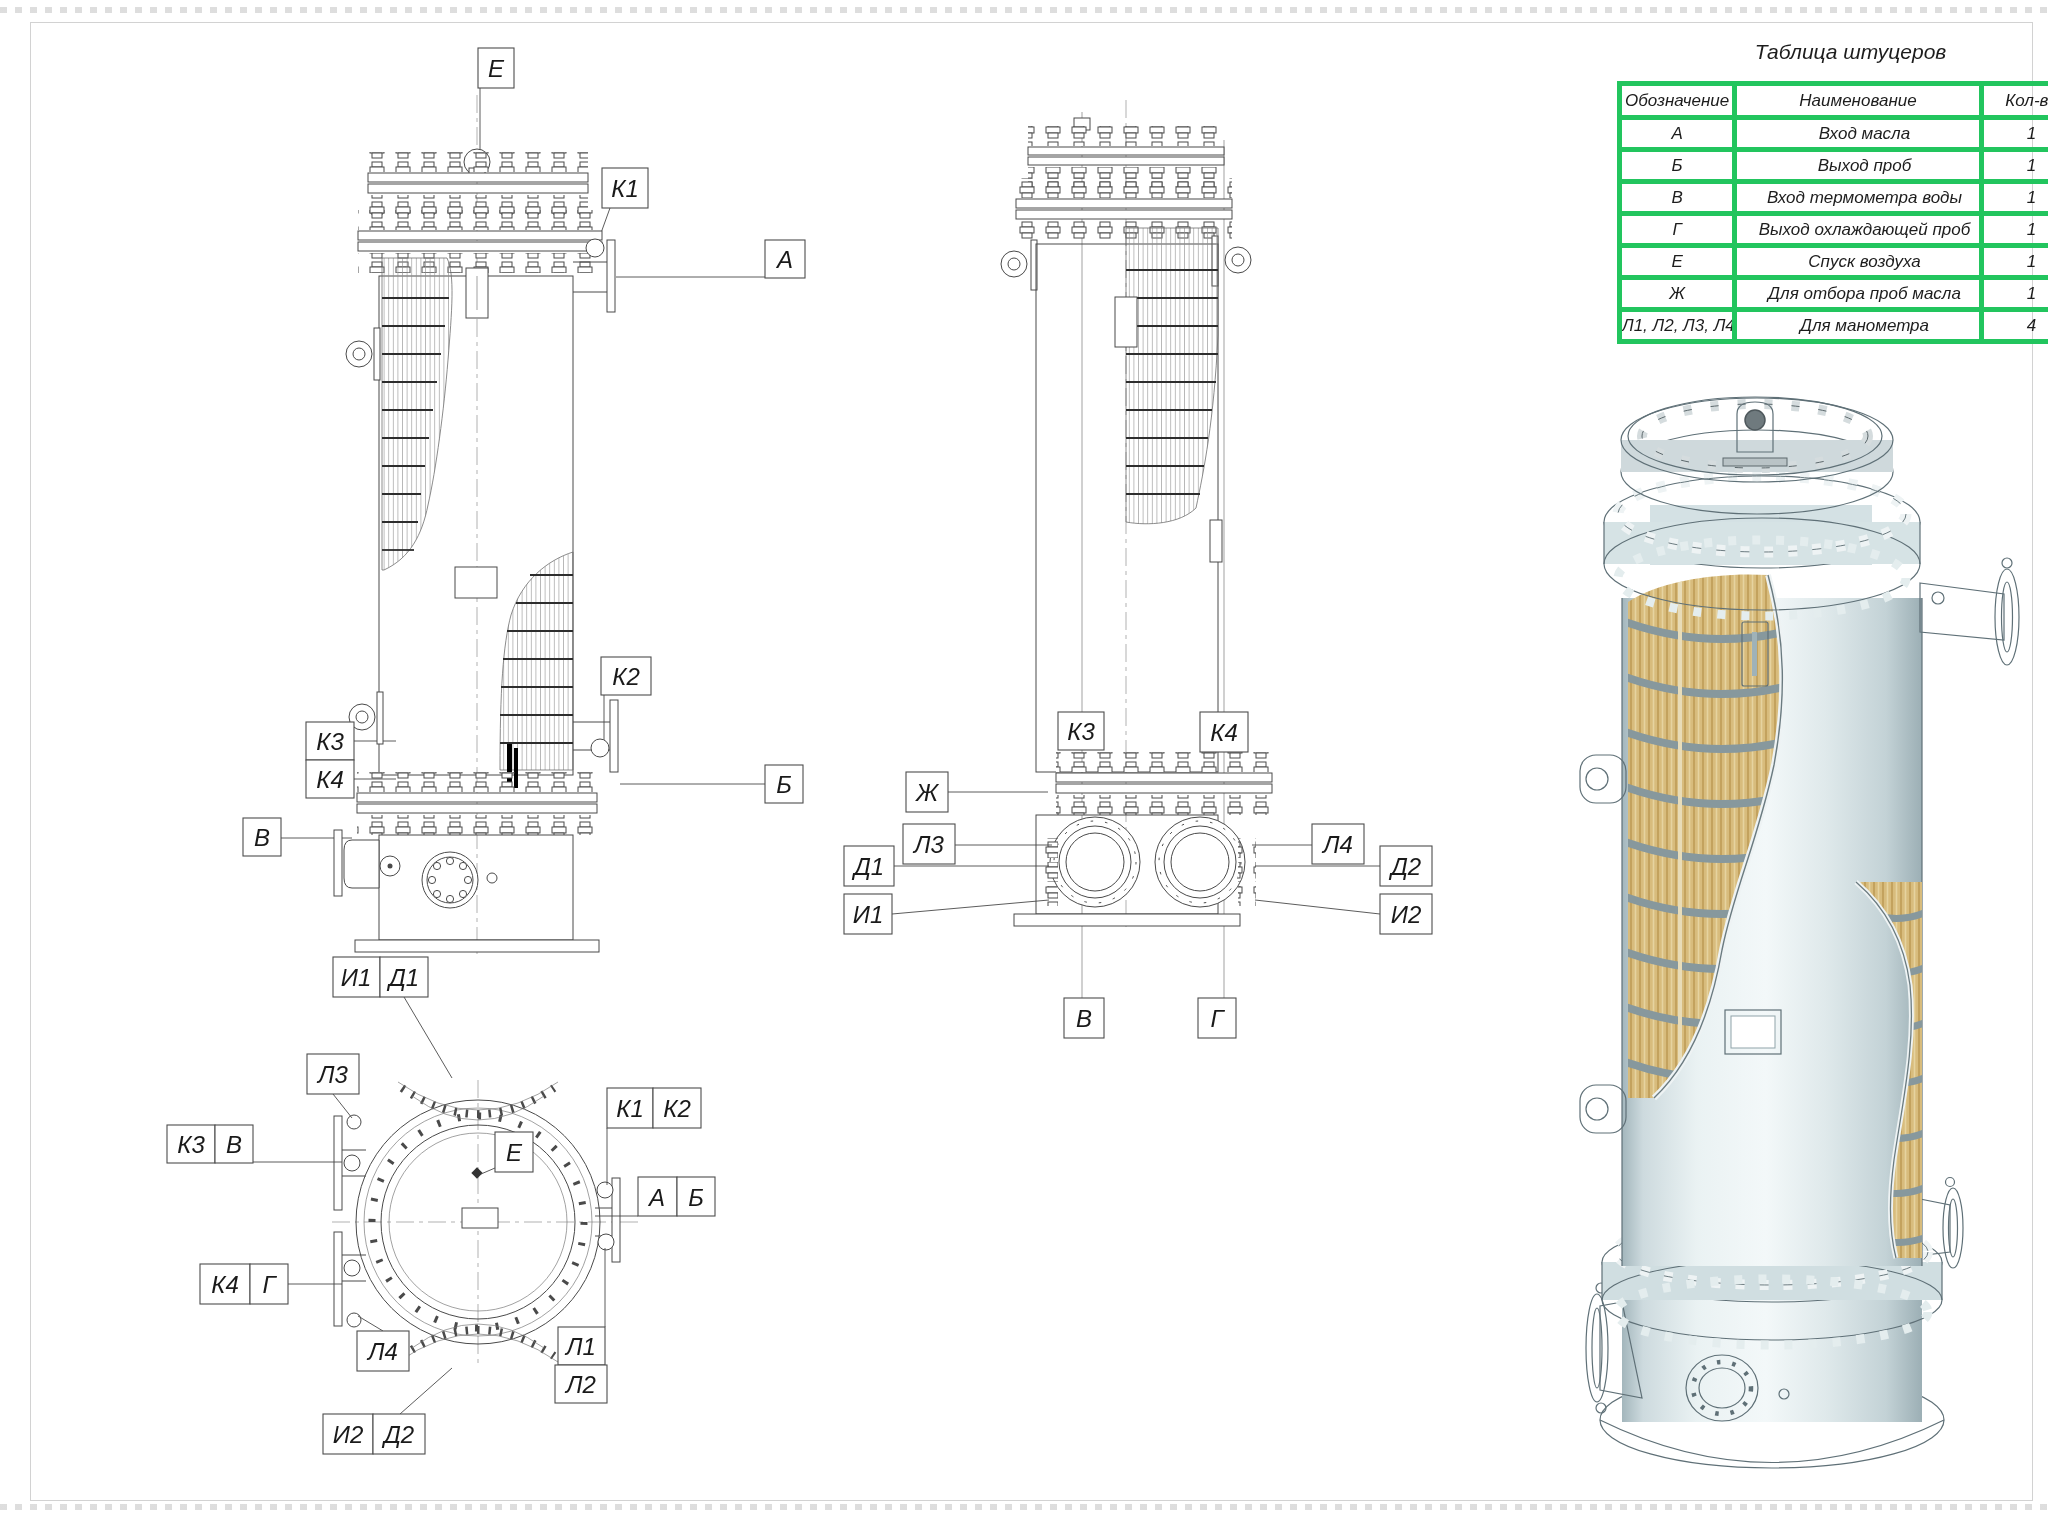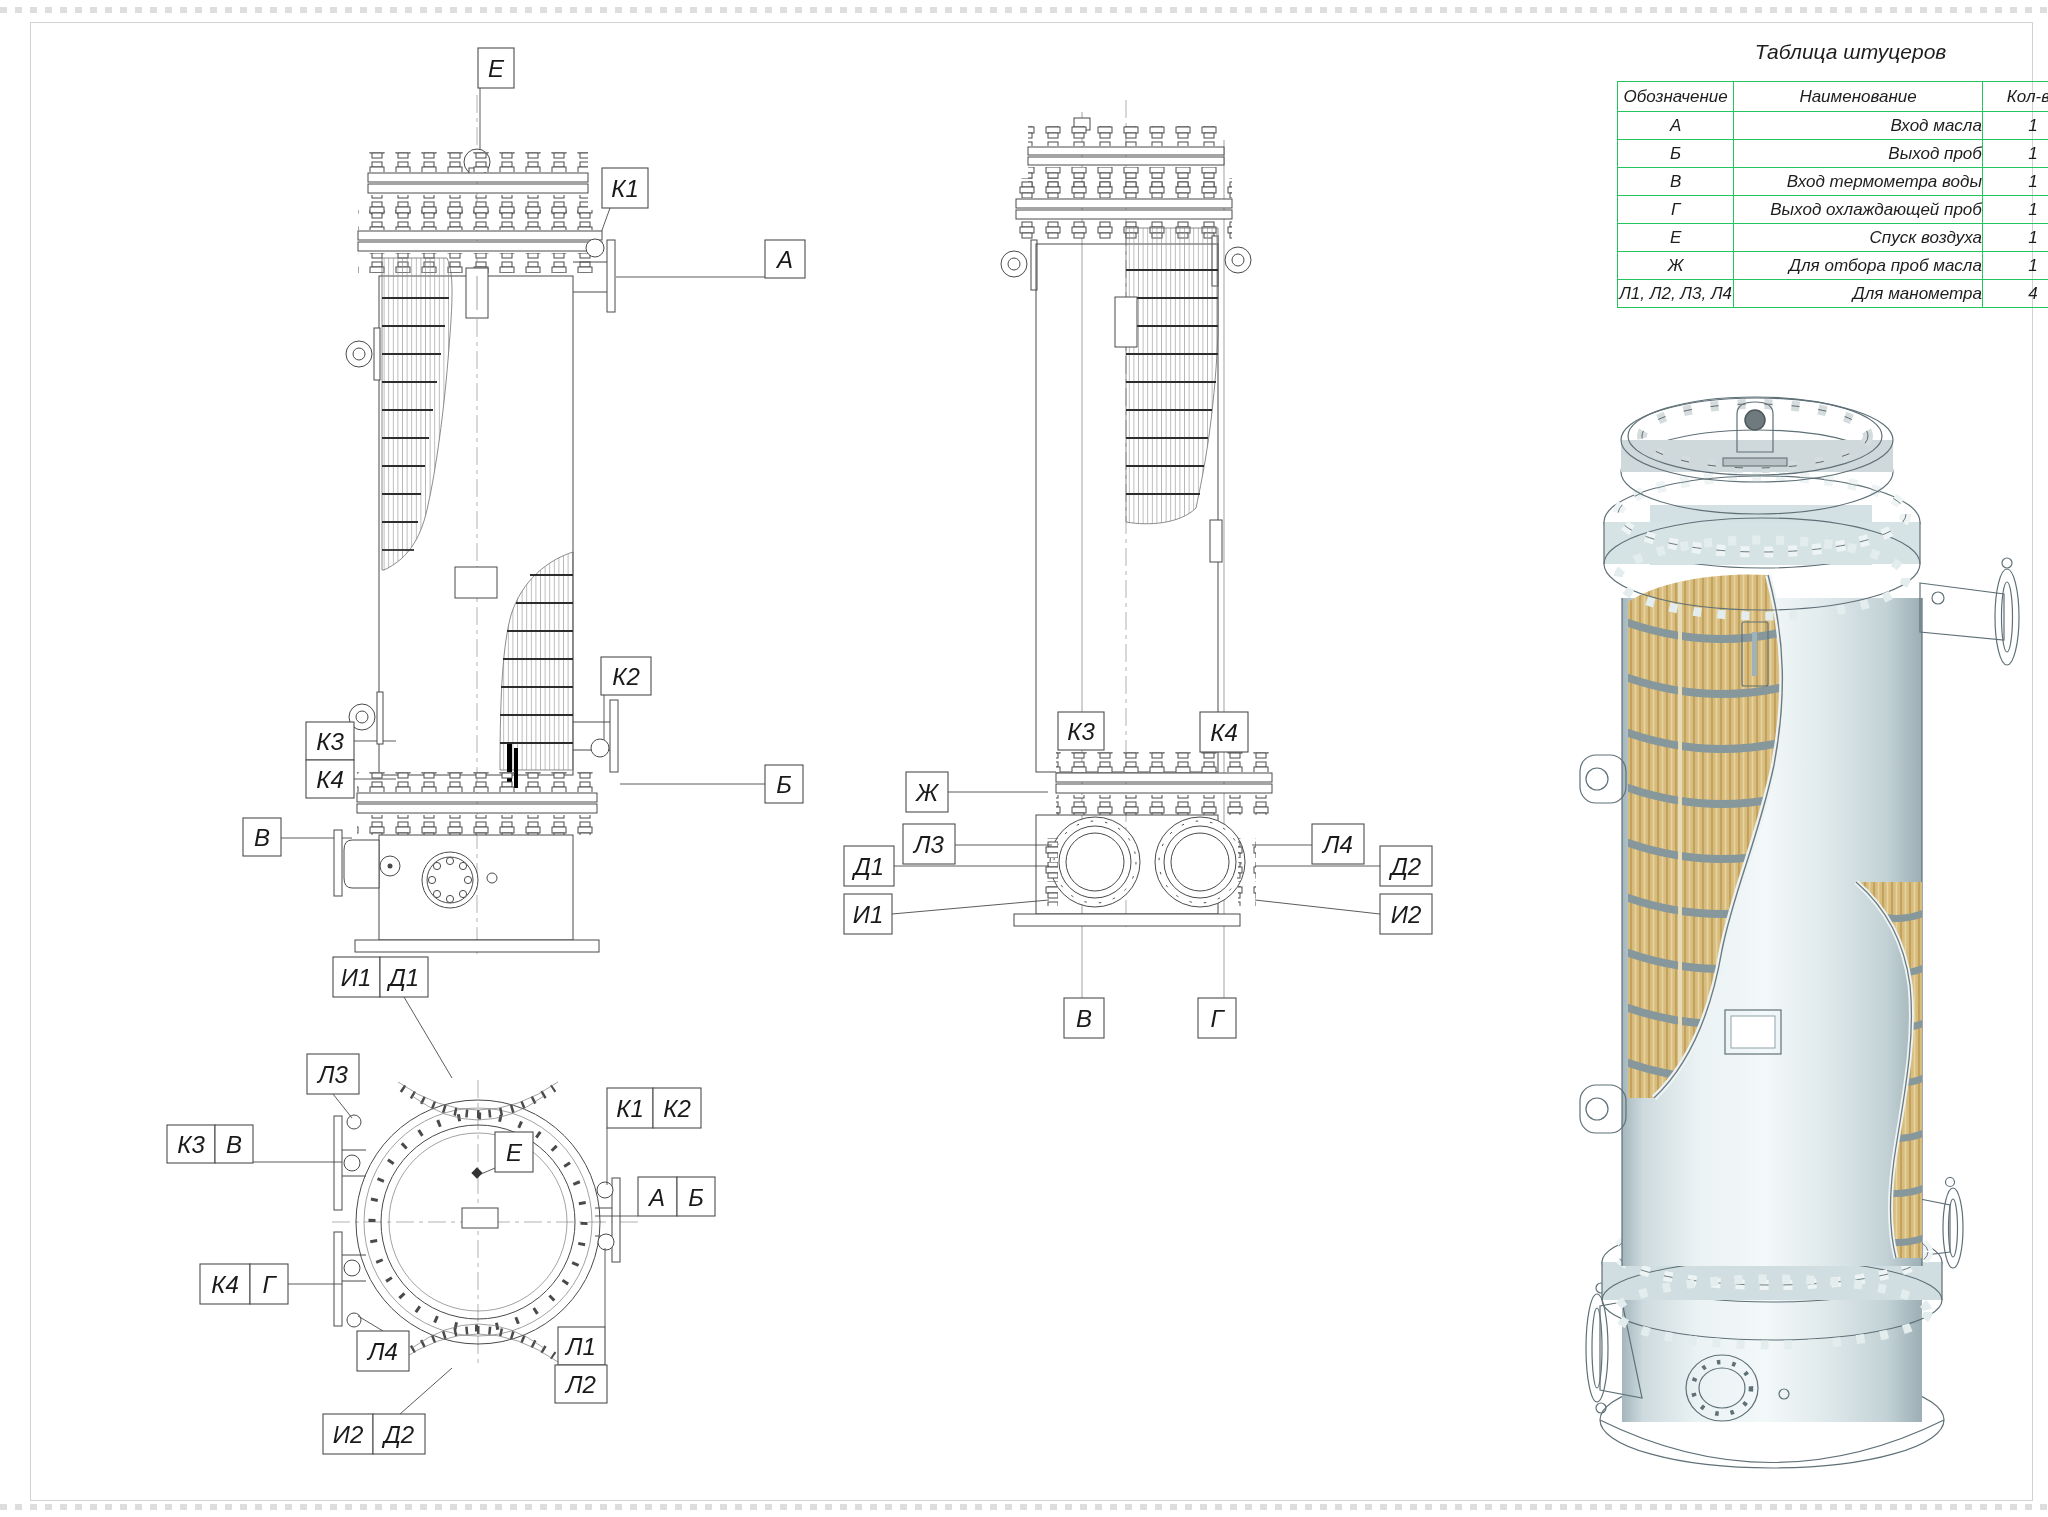--- a/index.html
+++ b/index.html
@@ -6,24 +6,24 @@
   #sheet{position:relative;width:2048px;height:1517px;background:#ffffff;overflow:hidden;
          font-family:"Liberation Sans",sans-serif;}
   .noise{position:absolute;left:0;width:2048px;height:6px;opacity:.45;
          background:repeating-linear-gradient(90deg,#b5b5b5 0 7px,transparent 7px 15px);}
   .frame{position:absolute;left:30px;top:22px;width:2001px;height:1477px;
          border:1px solid #d2d2d2;}
   
   .ntable{position:absolute;left:1617px;top:40px;width:467px;}
   .ntitle{font-style:italic;font-size:21px;color:#1d1d1d;text-align:center;margin-bottom:17px;}
   .ntable table{border-collapse:collapse;width:467px;table-layout:fixed;}
-  .ntable th,.ntable td{border:1px solid #22c55e;font-style:italic;font-size:17px;color:#1d1d1d;
+  .ntable th,.ntable td{border:5px solid #22c55e;font-style:italic;font-size:17px;color:#1d1d1d;
       text-align:center;height:27px;padding:0;overflow:hidden;white-space:nowrap;}
   .ntable th{font-weight:normal;height:29px;}
-  .ntable td.nm,.ntable th.nm{text-align:right;padding-left:13px;}
+  .ntable td.nm,.ntable th.nm{text-align:center;padding-left:13px;}
   .c1{width:115px}.c2{width:246px}.c3{width:100px}
   
   .ln{stroke:#4a4a4a;stroke-width:1;fill:none}
   .lnw{stroke:#4a4a4a;stroke-width:1;fill:#fff}
   .lnt{stroke:#7a7a7a;stroke-width:.7;fill:none}
   .cl{stroke:#8f8f8f;stroke-width:.7;fill:none;stroke-dasharray:18 5 4 5}
   .ld{stroke:#4a4a4a;stroke-width:.9;fill:none}
   .bx{fill:#fff;stroke:#4d4d4d;stroke-width:1.1}
   .lt{font:italic 24px "Liberation Sans",sans-serif;fill:#1a1a1a;text-anchor:middle}
   .bs{fill:url(#boltrow)}

